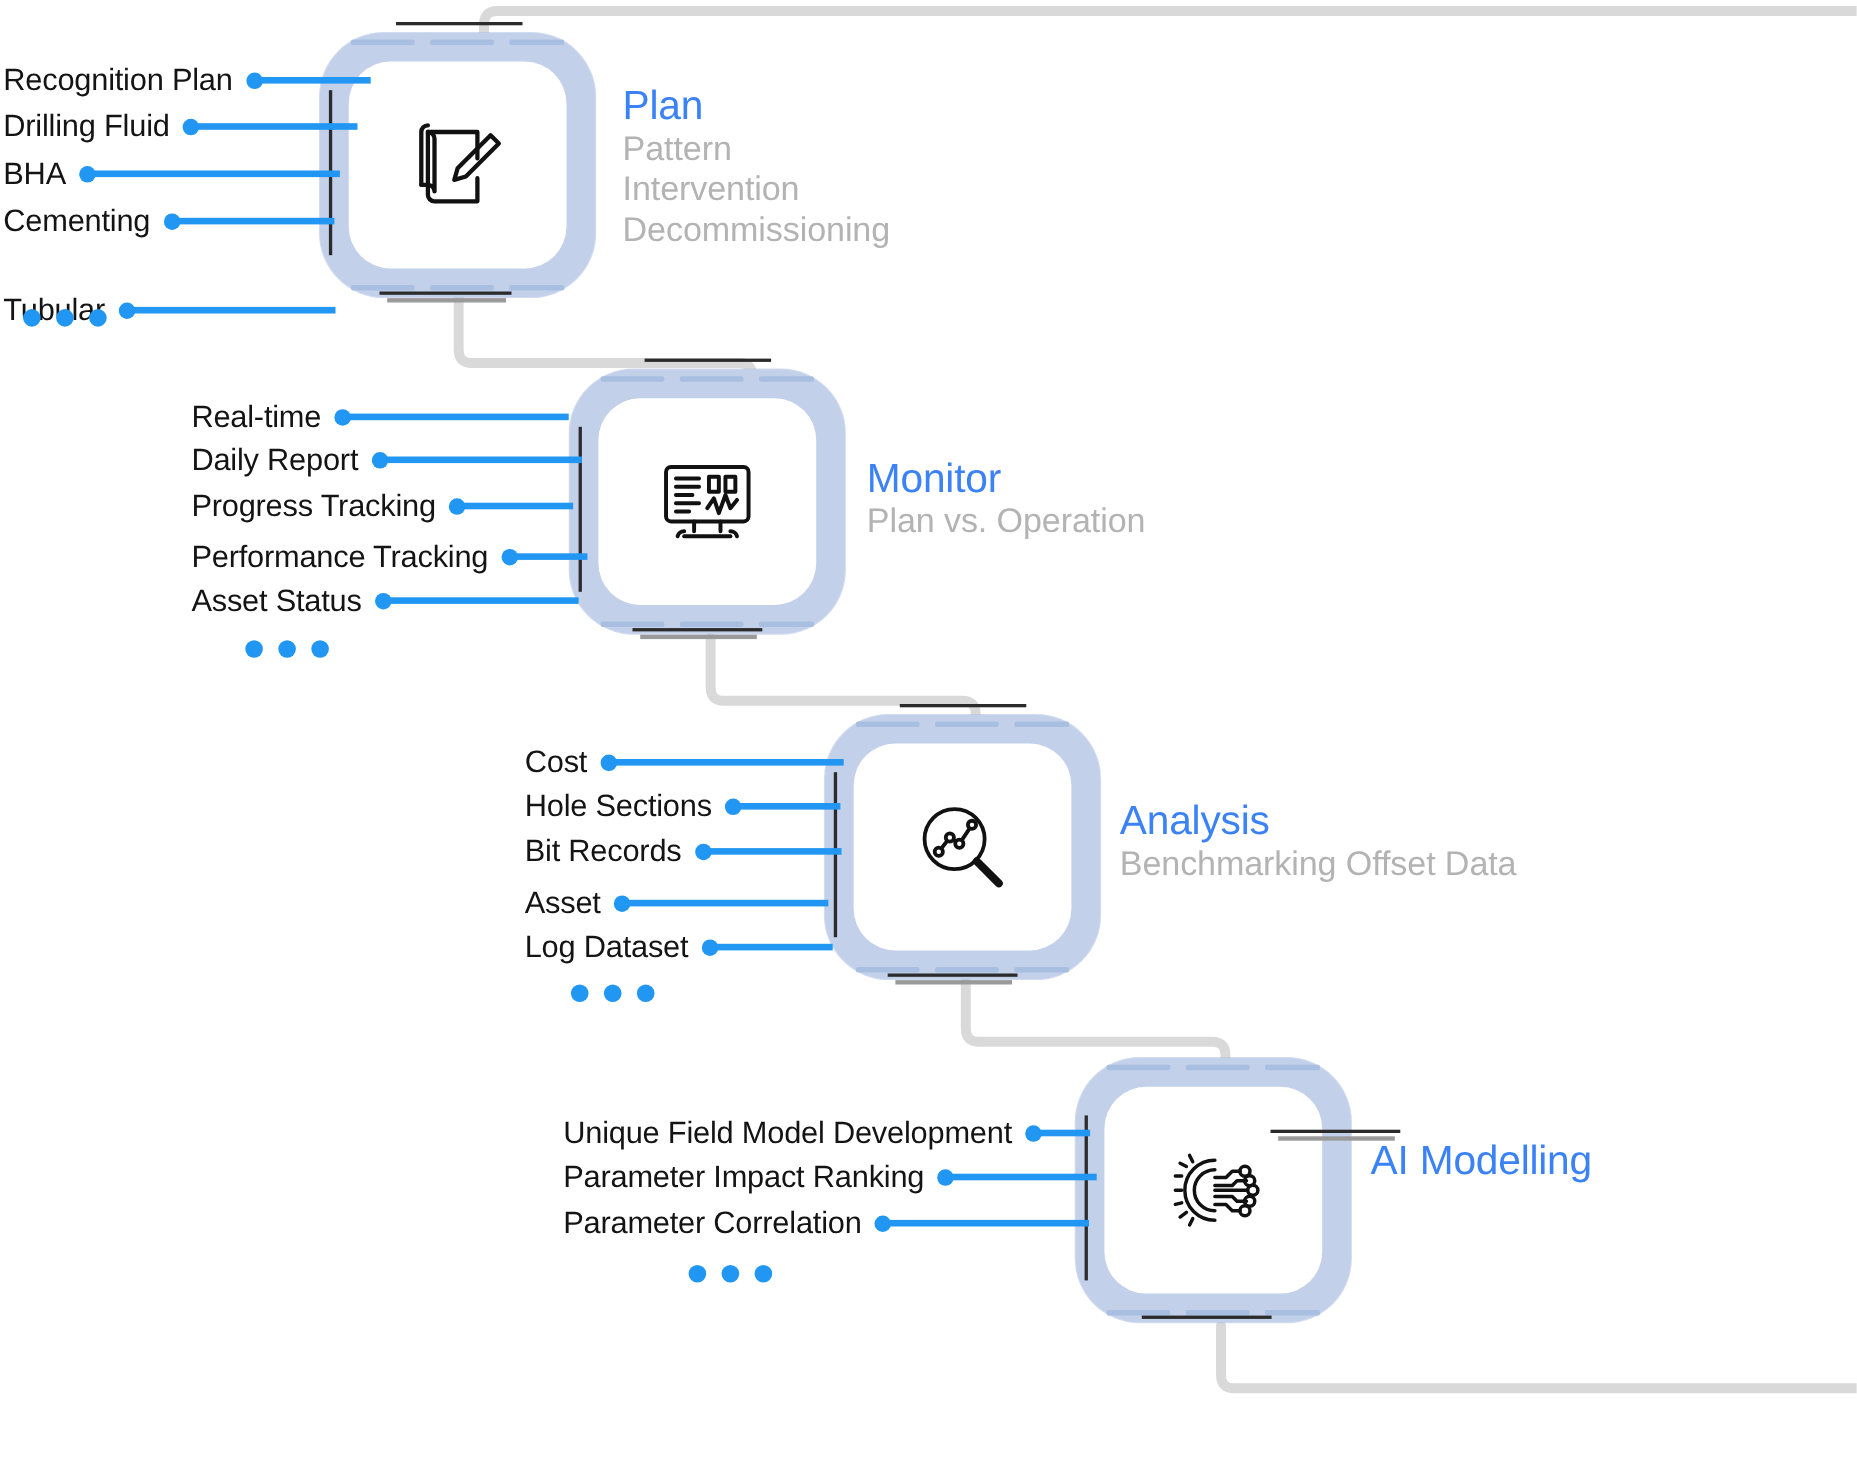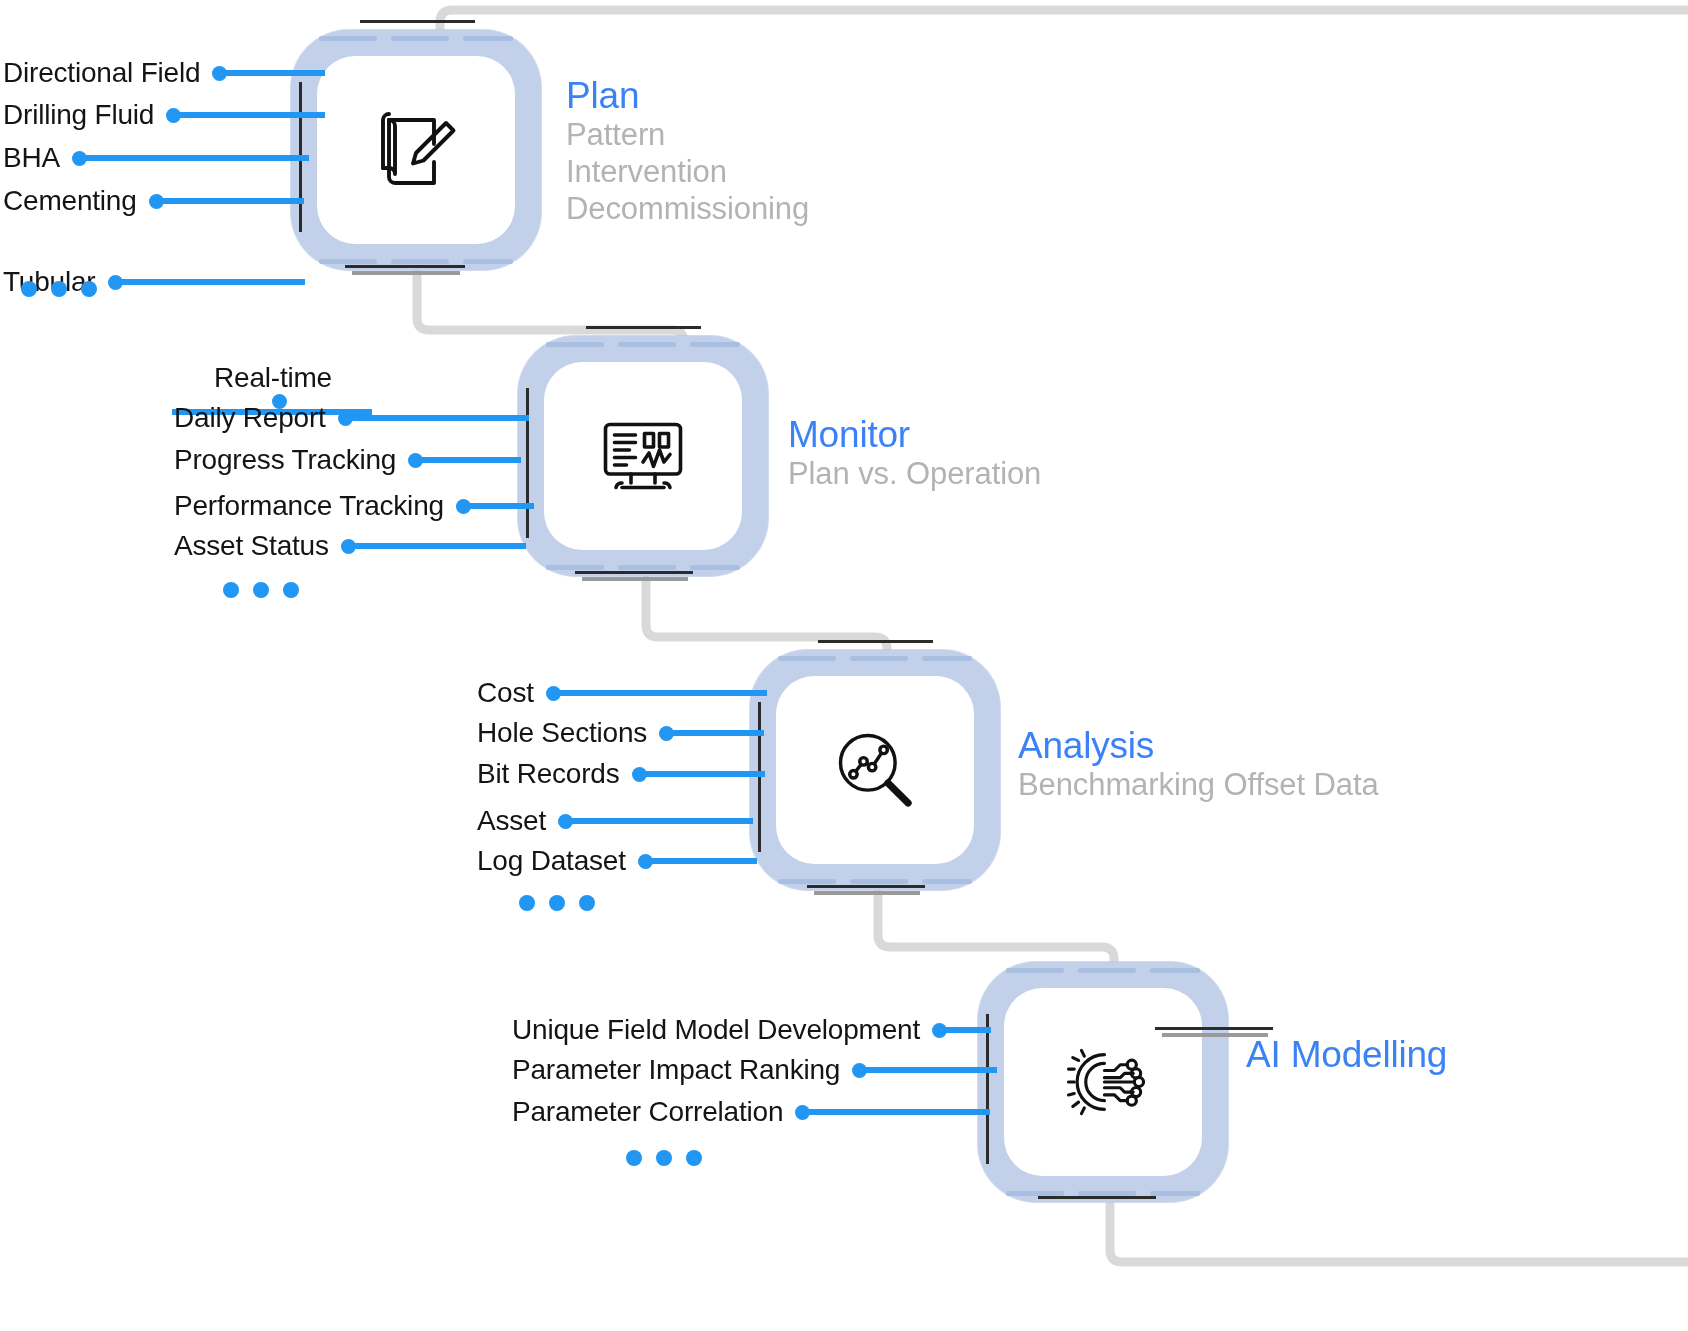--- a/index.html
+++ b/index.html
@@ -166,21 +166,21 @@
 
     <div class="titles" style="left:566px; top:76px;">
       <div class="title">Plan</div>
       <div class="subtitle">Pattern</div>
       <div class="subtitle">Intervention</div>
       <div class="subtitle">Decommissioning</div>
     </div>
 
     <div class="labels">
       <div class="label-row" style="left:3px; top:56px;">
-        <span class="label-text">Directional Field</span>
+        <span class="label-text">Recognition Plan</span>
         <span class="dot"></span>
         <span class="leader" style="width:100px;"></span>
       </div>
       <div class="label-row" style="left:3px; top:98px;">
         <span class="label-text">Drilling Fluid</span>
         <span class="dot"></span>
         <span class="leader" style="width:146px;"></span>
       </div>
       <div class="label-row" style="left:3px; top:141px;">
         <span class="label-text">BHA</span>
@@ -234,21 +234,21 @@
     <div class="edge-rule h" style="left:586px; top:326px; width:115px; position:absolute;"></div>
     <div class="edge-rule h" style="left:575px; top:571px; width:118px; position:absolute;"></div>
     <div class="edge-rule h grey" style="left:582px; top:577px; width:106px; position:absolute; height:4px;"></div>
 
     <div class="titles" style="left:788px; top:415px;">
       <div class="title">Monitor</div>
       <div class="subtitle">Plan vs. Operation</div>
     </div>
 
     <div class="labels">
-      <div class="label-row" style="left:174px; top:362px;flex-direction:column;">
+      <div class="label-row" style="left:174px; top:362px;">
         <span class="label-text">Real-time</span>
         <span class="dot"></span>
         <span class="leader" style="width:200px;"></span>
       </div>
       <div class="label-row" style="left:174px; top:401px;">
         <span class="label-text">Daily Report</span>
         <span class="dot"></span>
         <span class="leader" style="width:178px;"></span>
       </div>
       <div class="label-row" style="left:174px; top:443px;">

